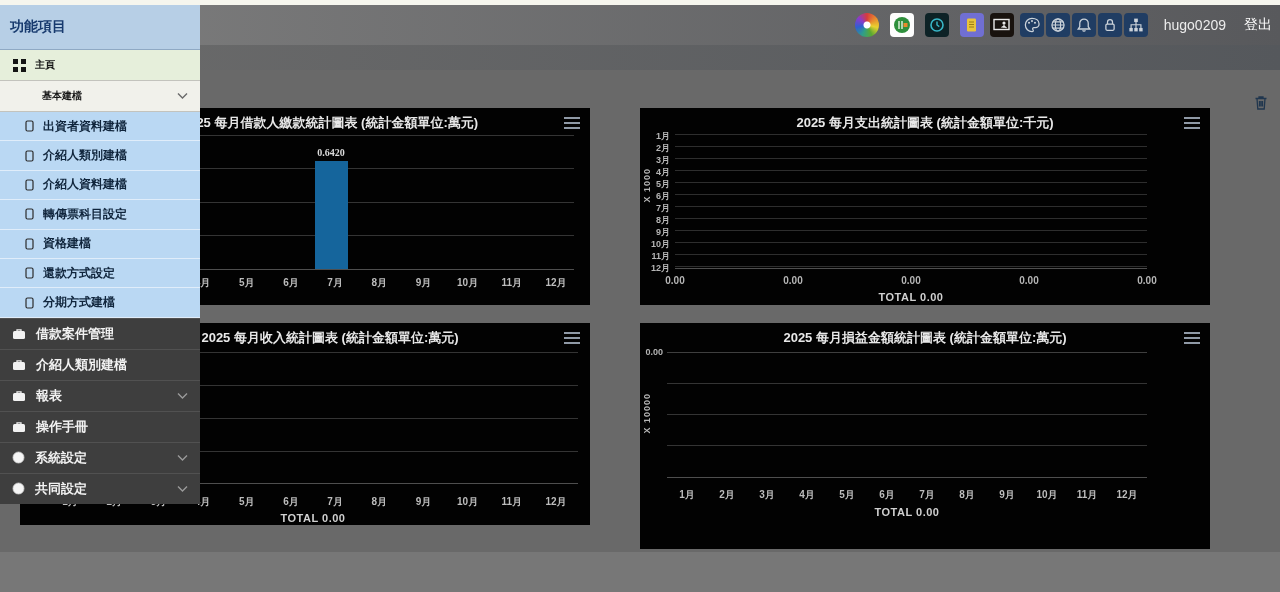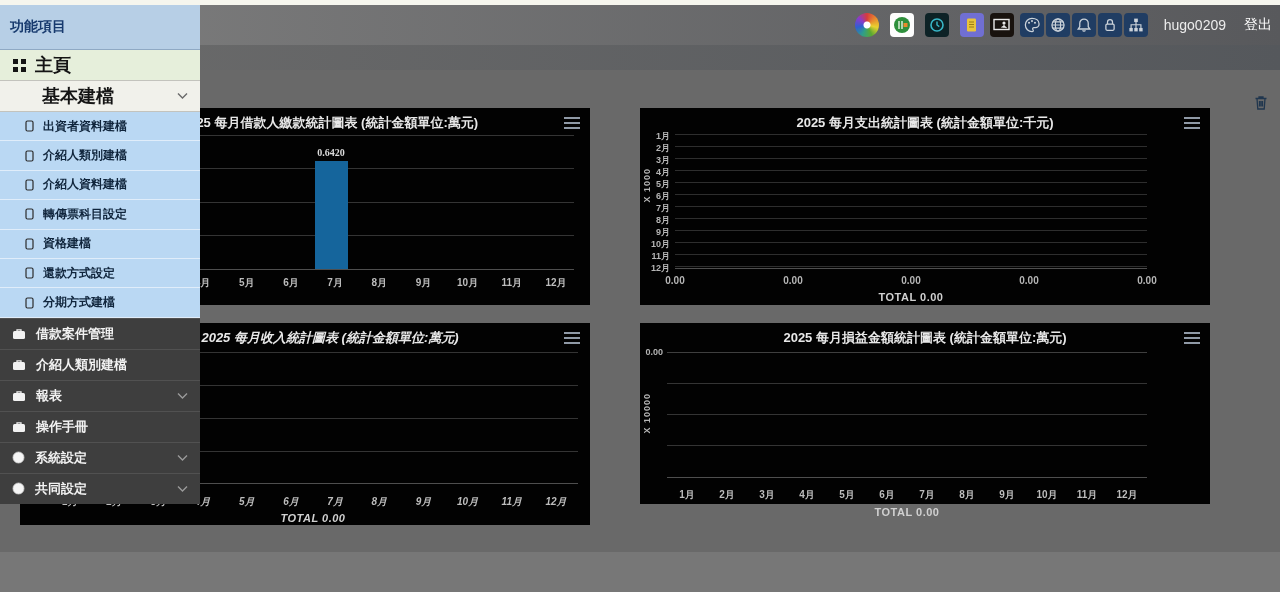--- a/index.html
+++ b/index.html
@@ -18,21 +18,21 @@
   .pin{border-radius:50%;background:
     radial-gradient(circle at 50% 50%, #ffffff 0 3px, rgba(255,255,255,0) 4px),
     conic-gradient(#d63c3c,#e8892f,#e8d22f,#5aa832,#2f9e8a,#2f5fd1,#8a3cc9,#d63c3c);}
   .username{color:#ececec;font-size:14px;margin-left:16px;}
   .logout{color:#ffffff;font-size:14px;margin-left:18px;cursor:pointer;}
   #trash{position:absolute;right:12px;top:50px;width:14px;height:16px;}
   
   #sidebar{left:0;top:5px;width:200px;height:587px;z-index:50;}
   .sb-header{height:45px;background:#b7cfe6;display:flex;align-items:center;padding-left:10px;
              color:#173a6e;font-weight:bold;font-size:14px;border-bottom:1px solid #8fa9c4;box-sizing:border-box;}
-  .sb-row{height:31px;display:flex;align-items:center;font-size:18px;font-weight:bold;color:#141414;
+  .sb-row{height:31px;display:flex;align-items:center;font-size:10px;font-weight:bold;color:#141414;
           box-sizing:border-box;border-bottom:1px solid #c3c3bd;cursor:pointer;}
   .sb-home{background:#e6efdb;padding-left:13px;}
   .sb-group{background:#f1f1eb;padding-left:42px;position:relative;}
   .sb-sub{height:29.4px;background:#bad8f3;display:flex;align-items:center;padding-left:25px;
           font-size:12px;font-weight:bold;color:#10253c;box-sizing:border-box;
           border-bottom:1px solid rgba(255,255,255,.55);cursor:pointer;}
   .sb-sub .lbl{margin-left:9px;}
   .sb-dark{height:31px;background:#3e3e3e;display:flex;align-items:center;padding-left:12px;
            font-size:13px;font-weight:bold;color:#f2f2f2;box-sizing:border-box;
            border-top:1px solid #515151;position:relative;cursor:pointer;}
@@ -207,21 +207,21 @@
   <div class="abs" style="left:35px;top:167px;width:472px;height:12px;">
     <span class="xtick" style="left:-20px;">0.00</span>
     <span class="xtick" style="left:98px;">0.00</span>
     <span class="xtick" style="left:216px;">0.00</span>
     <span class="xtick" style="left:334px;">0.00</span>
     <span class="xtick" style="left:452px;">0.00</span>
   </div>
   <div class="ctotal" style="left:35px;width:472px;top:183px;">TOTAL 0.00</div>
 </section>
 
-<section class="panel" style="left:20px;top:323px;width:570px;height:202px;font-style:italic;">
+<section class="panel" style="left:20px;top:323px;width:570px;height:202px;">
   <div class="ctitle" style="left:50px;right:0;">2025 每月收入統計圖表 (統計金額單位:萬元)</div>
   <div class="burger">
       <i></i>
       <i></i>
       <i></i>
     </div>
   <div class="plot" style="left:28px;top:29px;width:530px;height:131px;">
     <i class="gl" style="top:0;"></i>
     <i class="gl" style="top:33px;"></i>
     <i class="gl" style="top:66px;"></i>
@@ -237,21 +237,21 @@
       <span>7月</span>
       <span>8月</span>
       <span>9月</span>
       <span>10月</span>
       <span>11月</span>
       <span>12月</span>
   </div>
   <div class="ctotal" style="left:28px;width:530px;top:189px;">TOTAL 0.00</div>
 </section>
 
-<section class="panel" style="left:640px;top:323px;width:570px;height:181px;">
+<section class="panel" style="left:640px;top:323px;width:570px;height:226px;">
   <div class="ctitle" style="left:0;right:0;">2025 每月損益金額統計圖表 (統計金額單位:萬元)</div>
   <div class="burger">
       <i></i>
       <i></i>
       <i></i>
     </div>
   <span class="ytick0" style="left:0;width:23px;top:24px;">0.00</span>
   <span class="vunit" style="left:2px;top:70px;">X 10000</span>
   <div class="plot" style="left:27px;top:29px;width:480px;height:125px;">
     <i class="gl" style="top:0;background:#3f3f3f;"></i>

